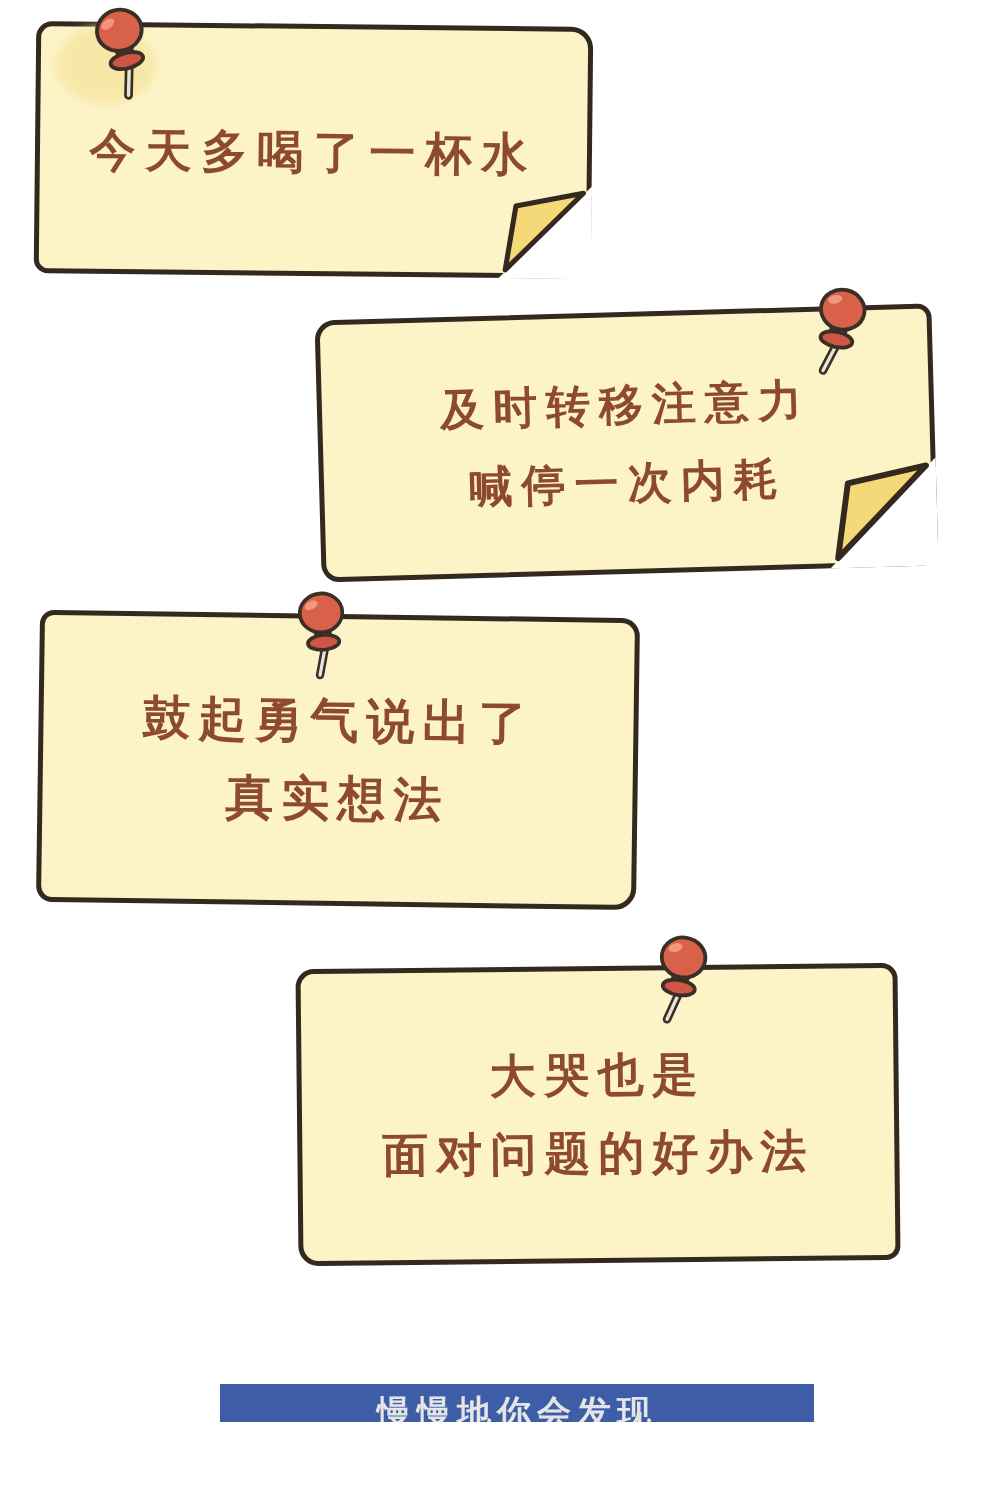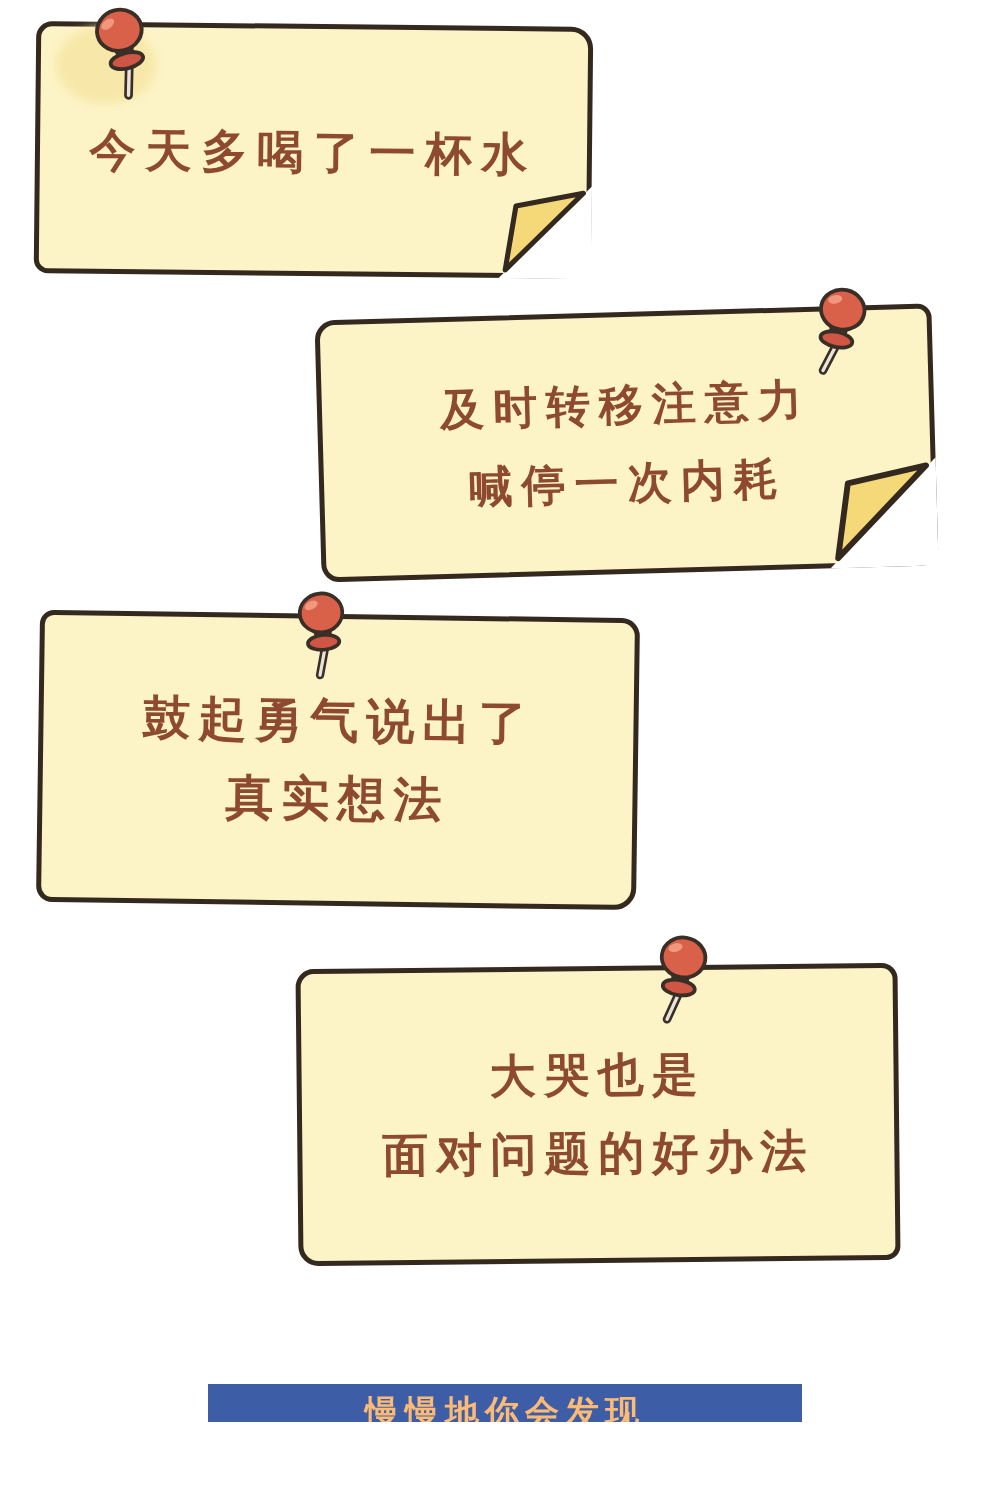--- a/index.html
+++ b/index.html
@@ -48,23 +48,23 @@
   .pin3 { left:286px; top:588px; width:74px; height:94px; transform:rotate(-5deg); }
   .pin4 { left:642px; top:932px; width:76px; height:96px; transform:rotate(9deg); }
 
   .pin-glow {
     position:absolute; left:56px; top:26px; width:100px; height:78px;
     background:#F7E7A6; border-radius:50%; filter:blur(4px); opacity:.9;
   }
 
   
   .banner {
-    position:absolute; left:208px; top:1384px; width:594px; height:58px;
+    position:absolute; left:220px; top:1384px; width:594px; height:58px;
     background:#3D5EA6; display:flex; align-items:center; justify-content:center;
-    color:#fdba74; font-size:34px; font-weight:800; letter-spacing:6px;
+    color:#e5e5e5; font-size:34px; font-weight:800; letter-spacing:6px;
   }
 
   
   .blob-a {
     position:absolute; left:380px; top:1452px; width:190px; height:110px;
     background:#F6C79D; opacity:.55; border-radius:50% 50% 45% 45%; filter:blur(2px);
   }
   .blob-b {
     position:absolute; left:548px; top:1476px; width:34px; height:34px;
     background:#F6C79D; opacity:.5; border-radius:50%; filter:blur(1px);

